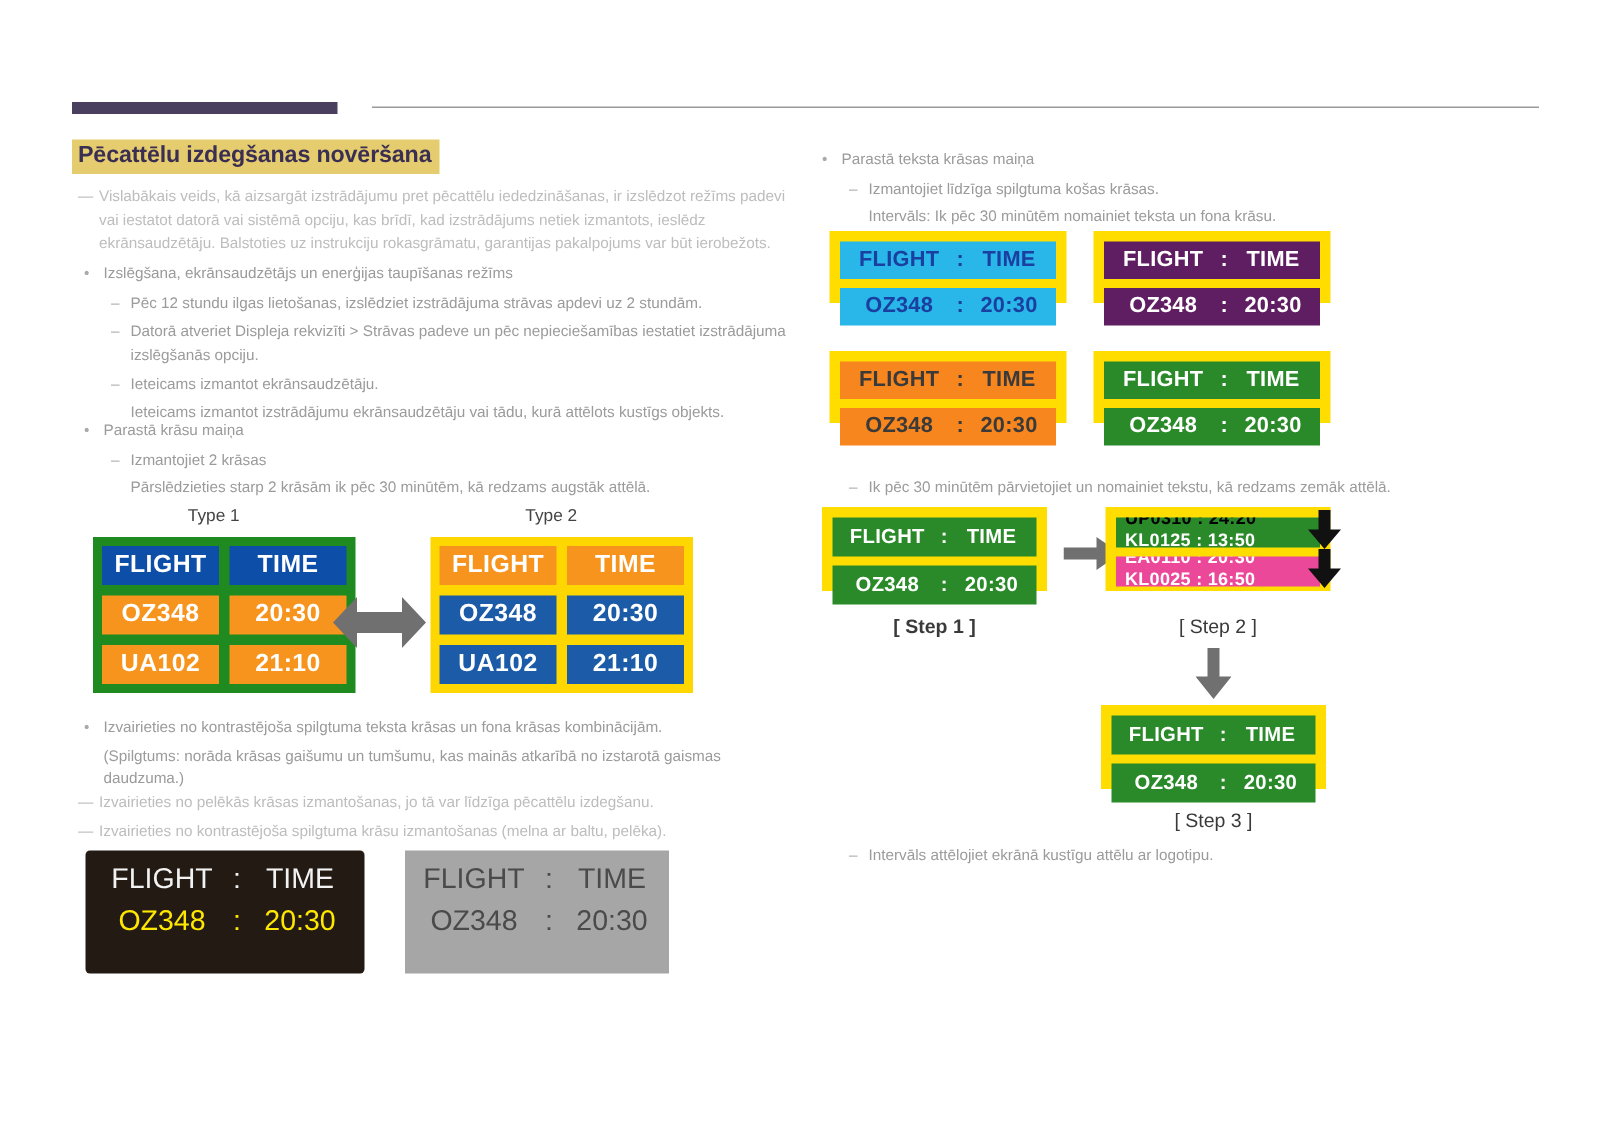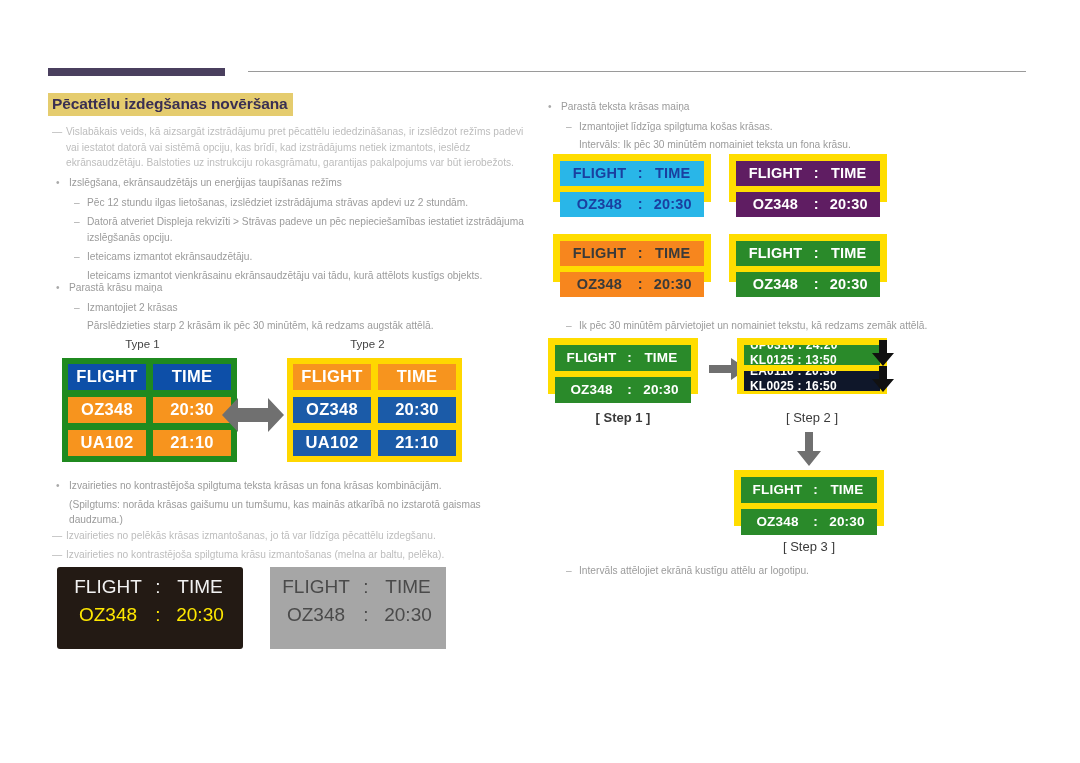--- a/index.html
+++ b/index.html
@@ -100,21 +100,21 @@
     </div>
     <div class="row" style="margin-left:18px;margin-top:4px;">
       <span class="mk dash">–</span>
       <span class="bodytxt">Datorā atveriet Displeja rekvizīti &gt; Strāvas padeve un pēc nepieciešamības iestatiet izstrādājuma izslēgšanās opciju.</span>
     </div>
     <div class="row" style="margin-left:18px;margin-top:4px;">
       <span class="mk dash">–</span>
       <span class="bodytxt">Ieteicams izmantot ekrānsaudzētāju.</span>
     </div>
     <div class="row" style="margin-left:31px;margin-top:3px;">
-      <span class="bodytxt">Ieteicams izmantot vienkrāsainu ekrānsaudzētāju vai tādu, kurā attēlots kustīgs objekts.</span>
+      <span class="bodytxt">Ieteicams izmantot izstrādājumu ekrānsaudzētāju vai tādu, kurā attēlots kustīgs objekts.</span>
     </div>
   </div>
 
   <div class="txt" style="left:56px;top:280px;width:480px;">
     <div class="row">
       <span class="mk dot">•</span>
       <span class="bodytxt">Parastā krāsu maiņa</span>
     </div>
     <div class="row" style="margin-left:18px;margin-top:4px;">
       <span class="mk dash">–</span>
@@ -322,25 +322,25 @@
 
   <div class="arrow2" style="left:709px;top:358px;">
     <svg width="38" height="22" viewBox="0 0 38 22">
       <polygon points="0,7 22,7 22,0 38,11 22,22 22,15 0,15" fill="#707070"></polygon>
     </svg>
   </div>
 
   <div class="ypanel scrollbox" style="position:absolute;left:737px;top:338px;width:150px;height:56px;">
     <div class="bar scrollbox" style="background:#2a8a2a;height:20px;padding:0 6px;">
       <div style="position:absolute;left:6px;top:-7px;width:138px;">
-        <div class="ln" style="color:#ffffff;font-size:12px;white-space:nowrap;">UP0310 : 24:20</div>
+        <div class="ln" style="color:#000000;font-size:12px;white-space:nowrap;">UP0310 : 24:20</div>
         <div class="ln" style="color:#ffffff;font-size:12px;white-space:nowrap;margin-top:1px;">KL0125 : 13:50</div>
       </div>
     </div>
-    <div class="bar scrollbox" style="background:#0f172a;height:20px;padding:0 6px;">
+    <div class="bar scrollbox" style="background:#ec4899;height:20px;padding:0 6px;">
       <div style="position:absolute;left:6px;top:-7px;width:138px;">
         <div class="ln" style="color:#ffffff;font-size:12px;white-space:nowrap;">EA0110 : 20:30</div>
         <div class="ln" style="color:#ffffff;font-size:12px;white-space:nowrap;margin-top:1px;">KL0025 : 16:50</div>
       </div>
     </div>
   </div>
 
   <div class="arrow2" style="left:872px;top:340px;">
     <svg width="22" height="26" viewBox="0 0 22 26">
       <polygon points="7,0 15,0 15,13 22,13 11,26 0,13 7,13" fill="#111111"></polygon>

